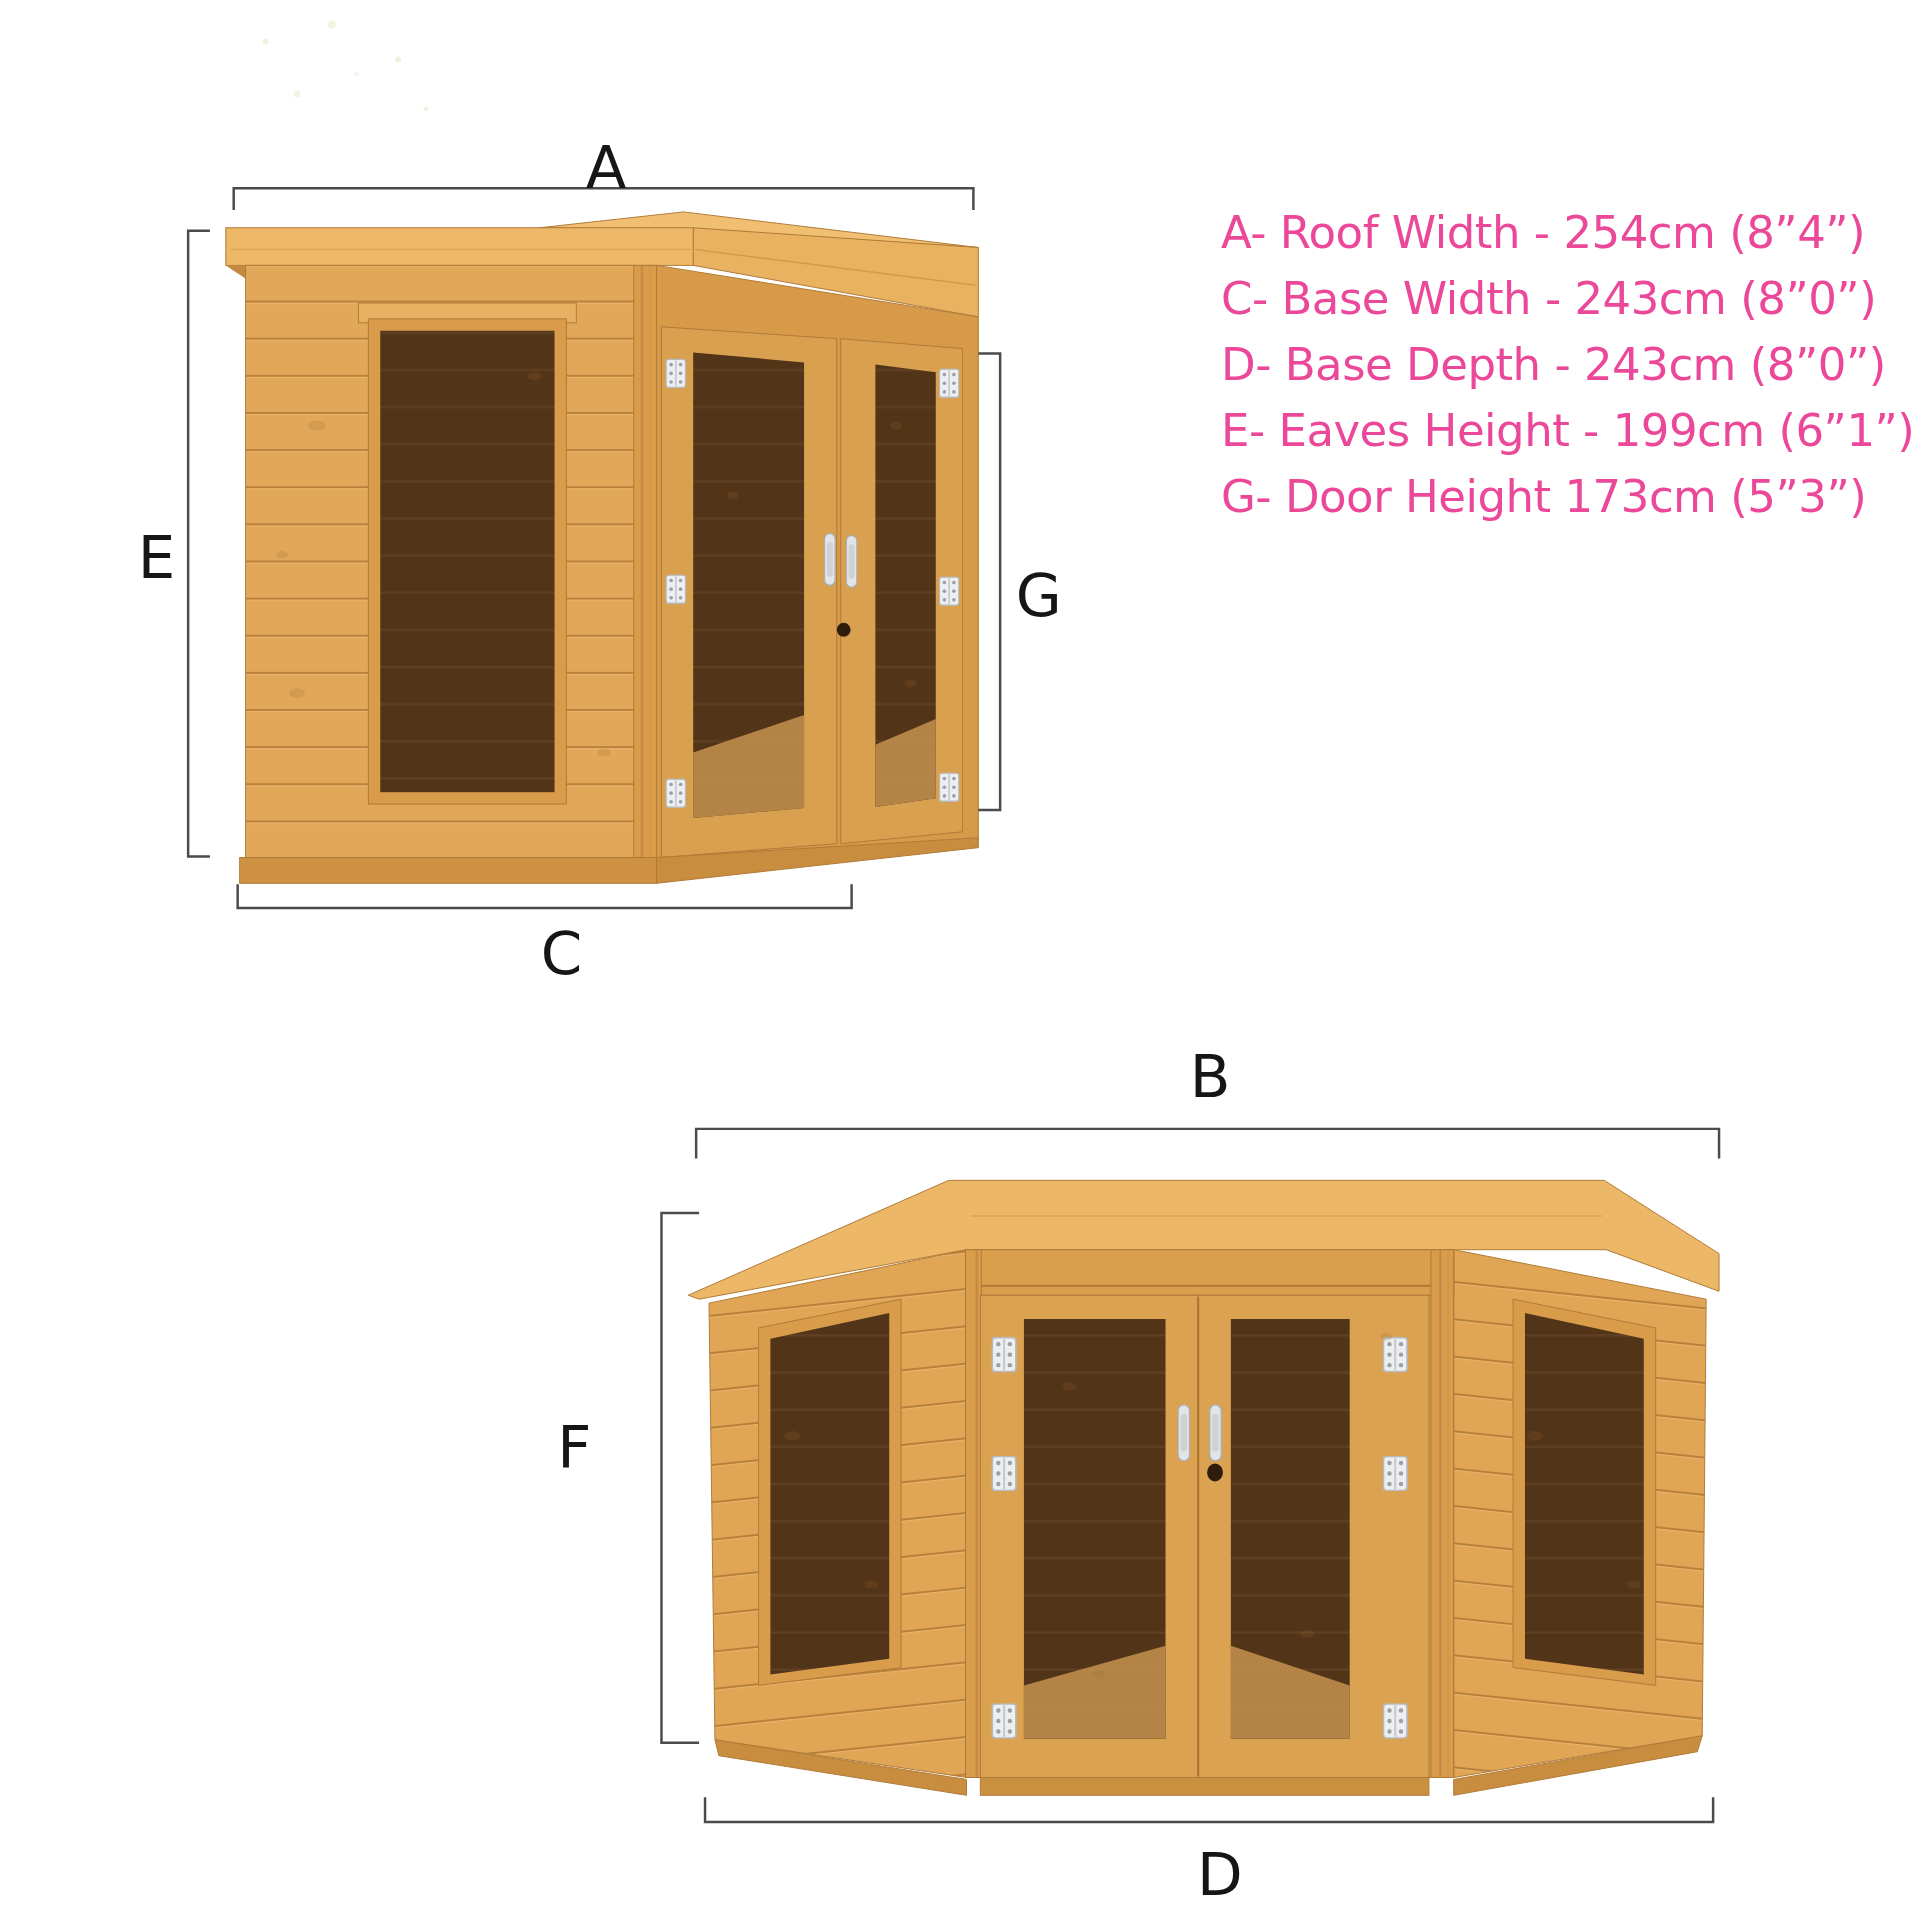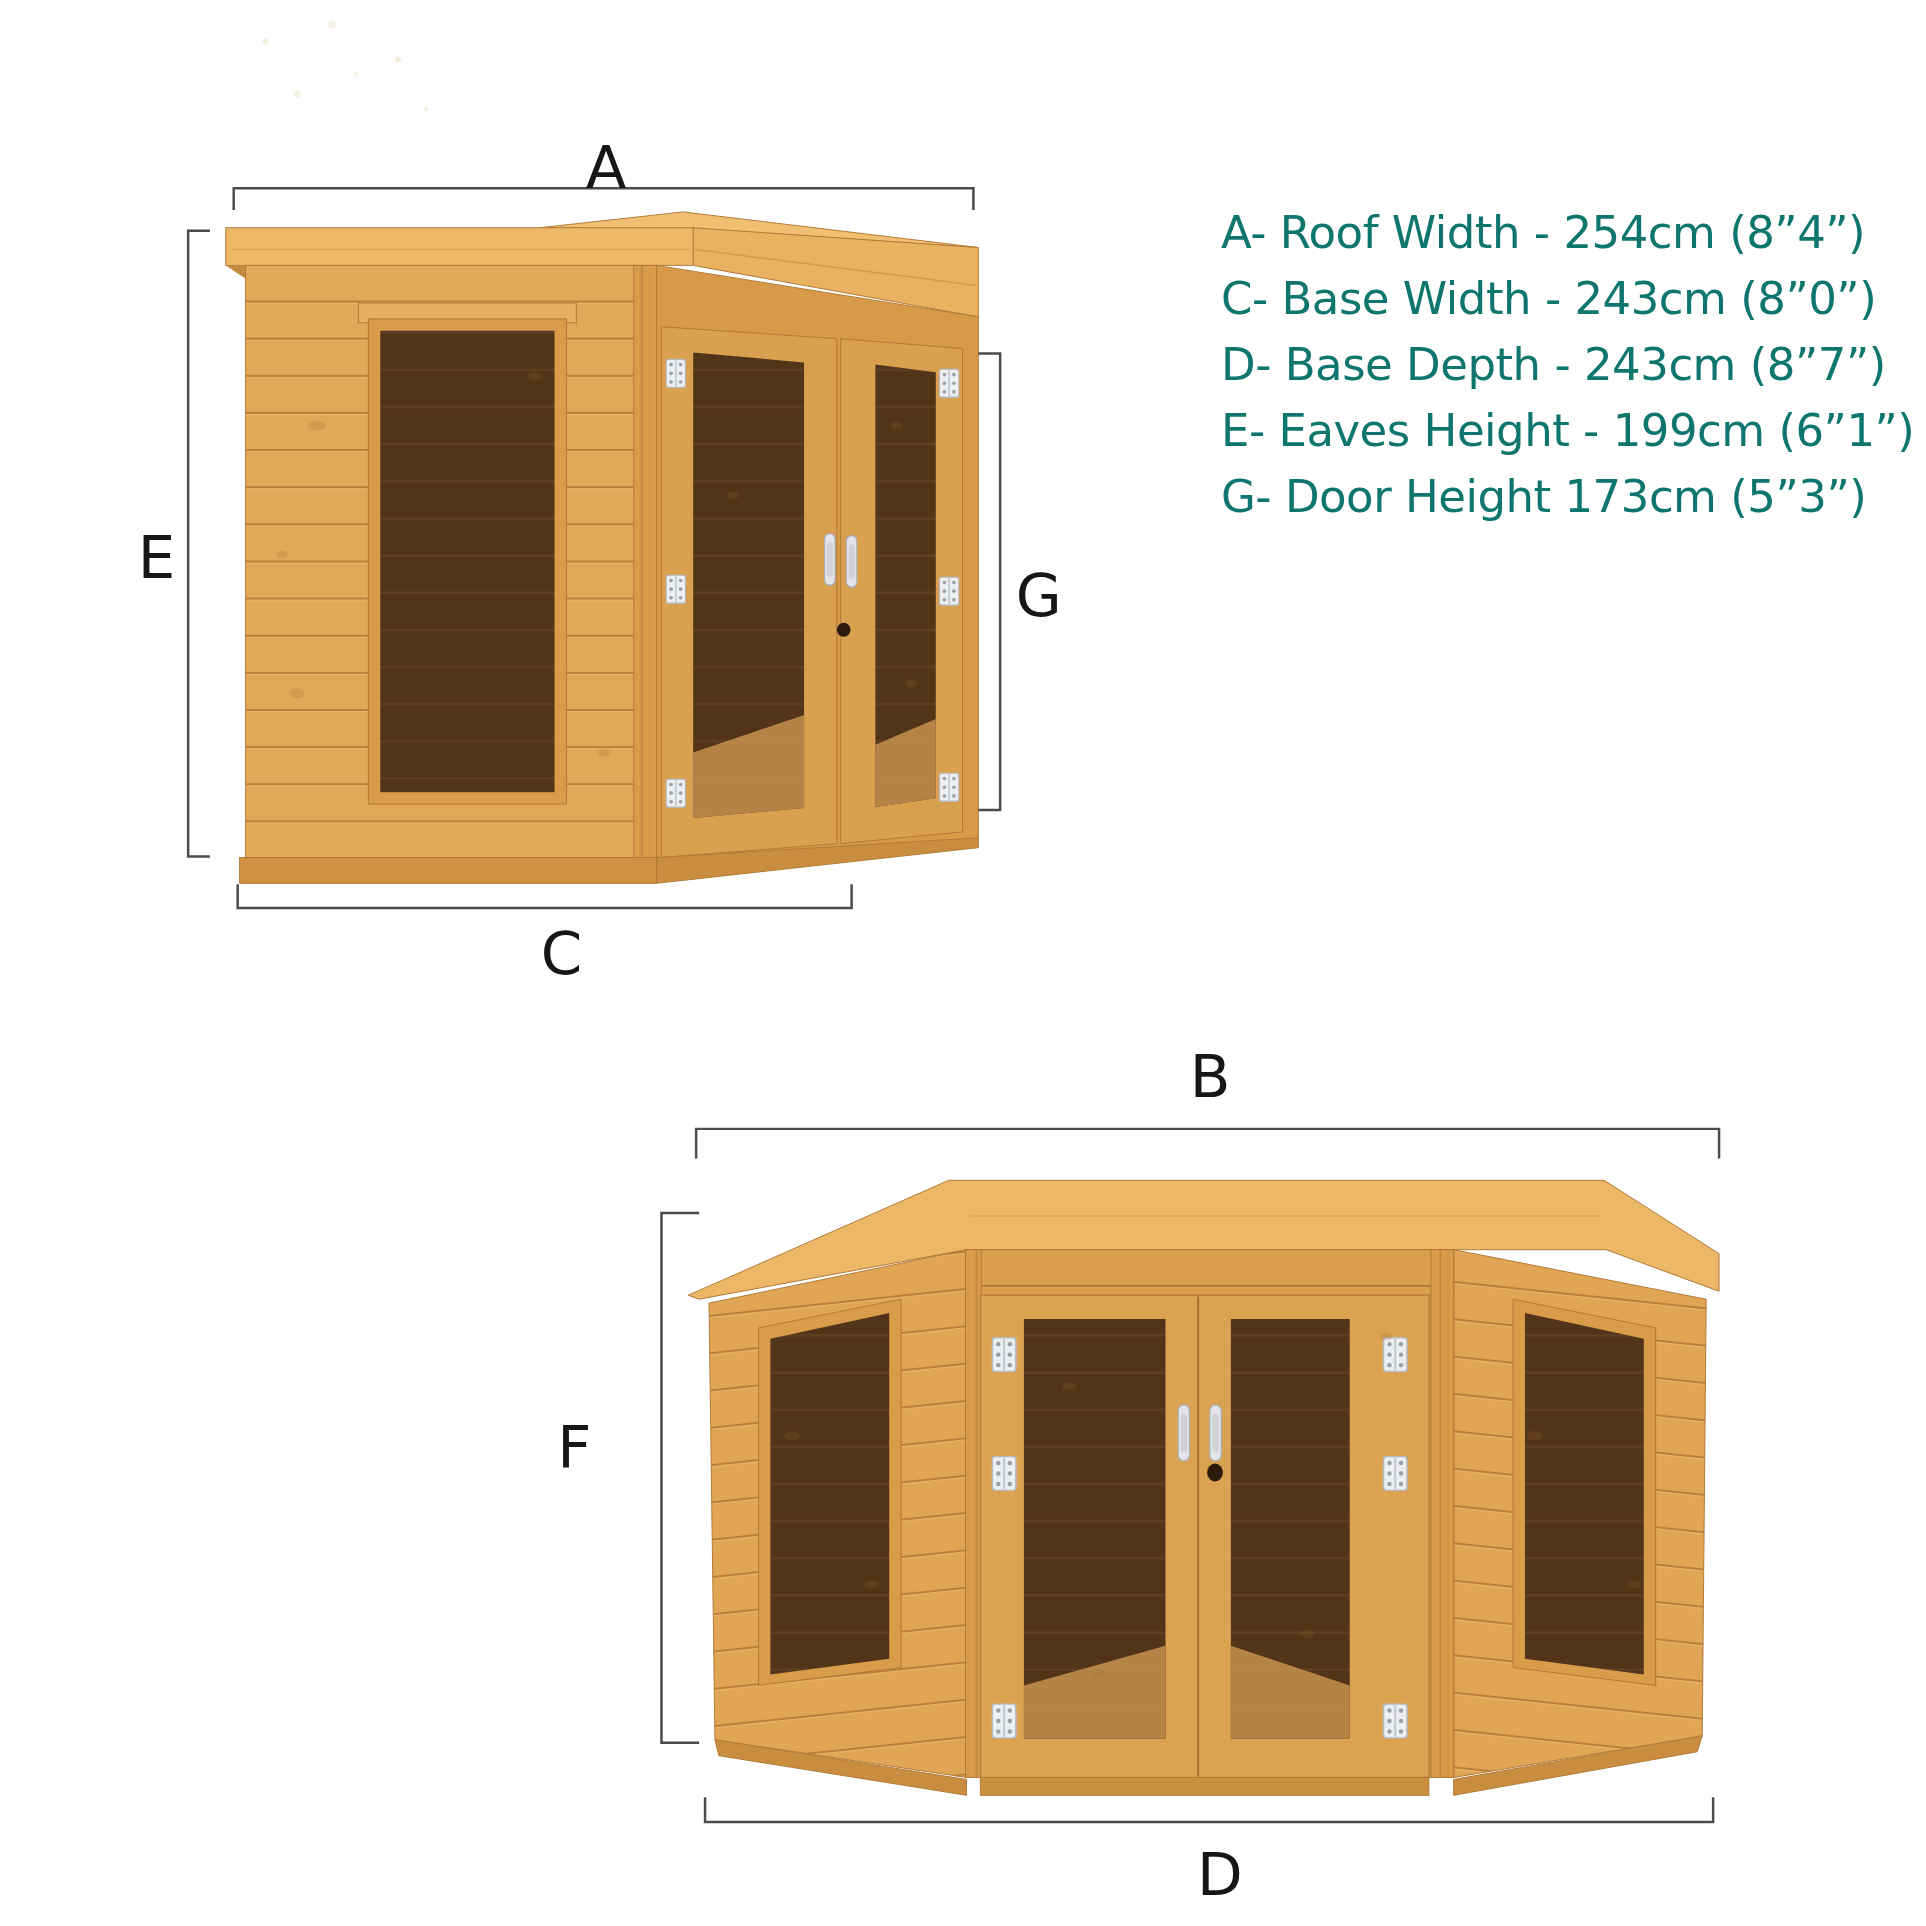--- a/index.html
+++ b/index.html
@@ -3,21 +3,21 @@
 <meta charset="utf-8">
 <style>
   html,body{margin:0;padding:0;background:#ffffff;}
   #canvas{
     position:relative;width:1927px;height:1927px;background:#ffffff;
     font-family:"DejaVu Sans",sans-serif;overflow:hidden;
   }
   #drawing{position:absolute;left:0;top:0;width:1927px;height:1927px;}
   .spec-list{
     position:absolute;left:1221px;top:200px;
-    font-size:45px;line-height:66px;color:#0f766e;
+    font-size:45px;line-height:66px;color:#ec4899;
     white-space:nowrap;letter-spacing:-0.5px;
   }
   .dim-label{font-family:"DejaVu Sans",sans-serif;font-size:60px;fill:#161616;}
   .dim-path{stroke:#4b4b4b;stroke-width:2.5;fill:none;}
   .wood-stroke{stroke:#b07a38;stroke-width:1;}
 </style>
 </head>
 <body>
 
 <div id="canvas">
@@ -250,19 +250,19 @@
   </g>
   <g>
     <path class="dim-path" d="M712,1815 V1840 H1730 V1815"></path>
     <text class="dim-label" x="1232" y="1914" text-anchor="middle">D</text>
   </g>
 </svg>
 
 <div class="spec-list">
   <div>A- Roof Width - 254cm (8”4”)</div>
   <div>C- Base Width - 243cm (8”0”)</div>
-  <div>D- Base Depth - 243cm (8”7”)</div>
+  <div>D- Base Depth - 243cm (8”0”)</div>
   <div>E- Eaves Height - 199cm (6”1”)</div>
   <div>G- Door Height 173cm (5”3”)</div>
 </div>
 
 </div>
 
 
 </body></html>

